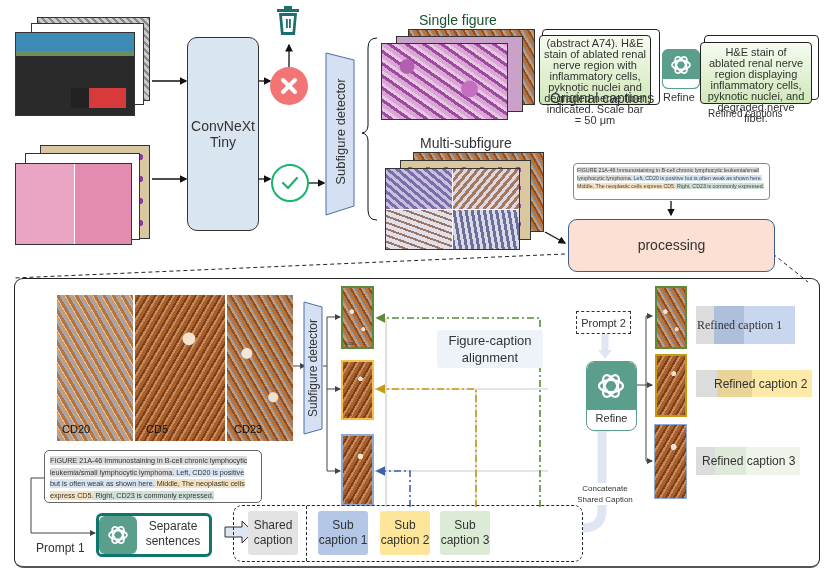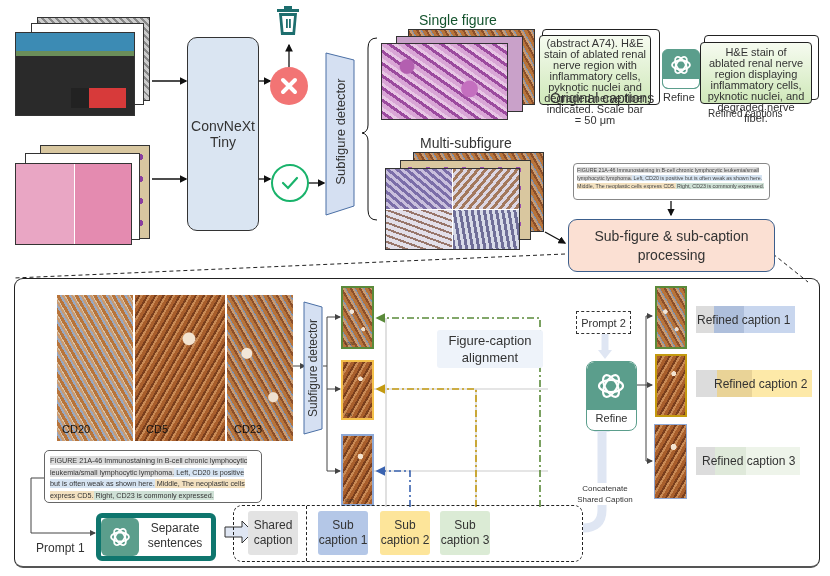--- a/index.html
+++ b/index.html
@@ -181,21 +181,20 @@
   <div style="background:repeating-linear-gradient(130deg,#a3785c 0 3px,#dcd7e3 3px 6px);"></div>
   <div style="background:repeating-linear-gradient(20deg,#98766a 0 2px,#e3e0ea 2px 6px);"></div>
   <div style="background:repeating-linear-gradient(80deg,#6f6e98 0 3px,#d8dbe8 3px 6px);"></div>
 </div>
 
 <div class="abs" style="left:573px;top:163px;width:197px;height:37px;border:1px solid #888;border-radius:4px;background:#fff;padding:2px 3px;box-sizing:border-box;font-size:5.3px;line-height:8px;color:#444;overflow:hidden;">
   <span class="hl-gray">FIGURE 21A-46</span><span class="hl-gray"> Immunostaining in B-cell chronic lymphocytic leukemia/small lymphocytic lymphoma.</span><span class="hl-blue"> Left, CD20 is positive but is often weak as shown here.</span><span class="hl-orange"> Middle, The neoplastic cells express CD5.</span><span class="hl-green"> Right, CD23 is commonly expressed.</span>
 </div>
 
 <div class="abs" style="left:568px;top:219px;width:205px;height:51px;background:#fbe0d3;border:1px solid #3b5e8c;border-radius:9px;display:flex;flex-direction:column;align-items:center;justify-content:center;font-size:14px;color:#333;line-height:19px;">
-  <span>Sub-figure &amp; sub-caption</span>
   <span>processing</span>
 </div>
 
 <div class="abs" style="left:14px;top:278px;width:806px;height:290px;border:1.5px solid #222;border-bottom:2.5px solid #555;border-radius:9px;box-sizing:border-box;"></div>
 
 <div class="img ihc" style="left:57px;top:295px;width:76px;height:146px;border:none;background:repeating-linear-gradient(60deg,#b8743a 0 3px,#9aa8c0 3px 5px,#c99a70 5px 7px,#d7c2a8 7px 8px);"></div>
 <div class="img ihc-dark" style="left:135px;top:295px;width:90px;height:146px;border:none;"></div>
 <div class="img ihc" style="left:227px;top:295px;width:66px;height:146px;border:none;"></div>
 <div class="abs" style="left:62px;top:423px;font-size:11px;color:#111;">CD20</div>
 <div class="abs" style="left:146px;top:423px;font-size:11px;color:#111;">CD5</div>
@@ -222,21 +221,21 @@
   <span>Figure-caption</span>
   <span>alignment</span>
 </div>
 
 <div class="abs" style="left:44px;top:450px;width:218px;height:53px;border:1px solid #666;border-radius:5px;background:#fff;padding:4px 5px;box-sizing:border-box;font-size:7.2px;line-height:11.5px;color:#333;overflow:hidden;">
   <span class="hl-gray">FIGURE 21A-46</span><span class="hl-gray"> Immunostaining in B-cell chronic lymphocytic leukemia/small lymphocytic lymphoma.</span><span class="hl-blue"> Left, CD20 is positive but is often weak as shown here.</span><span class="hl-orange"> Middle, The neoplastic cells express CD5.</span><span class="hl-green"> Right, CD23 is commonly expressed.</span>
 </div>
 
 <div class="abs" style="left:36px;top:541px;font-size:12px;color:#333;">Prompt 1</div>
 
-<div class="abs" style="left:96px;top:513px;width:110px;height:38px;border:5px solid #0f766e;border-radius:6px;background:#fff;overflow:hidden;">
+<div class="abs" style="left:96px;top:513px;width:110px;height:38px;border:3px solid #0f766e;border-radius:6px;background:#fff;overflow:hidden;">
   <div class="abs" style="left:0;top:0;width:38px;height:38px;background:#5b9e8c;border-radius:6px;">
     <svg class="abs" style="left:7px;top:7px;" width="24" height="24" viewBox="0 0 24 24">
         <g fill="none" stroke="#fff" stroke-width="1.8">
           <ellipse cx="12" cy="12" rx="9" ry="4.5"></ellipse>
           <ellipse cx="12" cy="12" rx="9" ry="4.5" transform="rotate(60 12 12)"></ellipse>
           <ellipse cx="12" cy="12" rx="9" ry="4.5" transform="rotate(120 12 12)"></ellipse>
         </g>
       </svg>
   </div>
   <div class="abs" style="left:38px;top:3px;width:72px;text-align:center;font-size:12px;line-height:15px;color:#333;">
@@ -282,21 +281,21 @@
         <ellipse cx="12" cy="12" rx="9" ry="4.5" transform="rotate(120 12 12)"></ellipse>
       </g>
     </svg>
   <div class="abs" style="left:0;top:50px;width:49px;text-align:center;font-size:11px;color:#333;">Refine</div>
 </div>
 
 <div class="img ihc" style="left:655px;top:286px;width:32px;height:63px;border:2px solid #5a8a3a;"></div>
 <div class="img ihc-dark" style="left:655px;top:354px;width:32px;height:63px;border:2px solid #c49a10;"></div>
 <div class="img ihc-dark" style="left:654px;top:424px;width:33px;height:75px;border:1px solid #8fa9d6;"></div>
 
-<div class="abs" style="left:696px;top:306px;width:98px;height:27px;background:linear-gradient(90deg,#dcdcdc 0 18%,#aebfdc 18% 48%,#c8d6ee 48%);display:flex;align-items:center;padding-left:1px;font-size:12px;color:#333;">
+<div class="abs" style="left:696px;top:306px;width:98px;height:38px;background:linear-gradient(90deg,#dcdcdc 0 18%,#aebfdc 18% 48%,#c8d6ee 48%);display:flex;align-items:center;padding-left:1px;font-size:12px;color:#333;font-family:Liberation Serif, serif;">
   <span>Refined caption 1</span>
 </div>
 <div class="abs" style="left:696px;top:370px;width:98px;height:27px;background:linear-gradient(90deg,#dcdcdc 0 18%,#e9d397 18% 48%,#fde9a8 48%);display:flex;align-items:center;padding-left:18px;font-size:12px;color:#333;">
   <span>Refined caption 2</span>
 </div>
 <div class="abs" style="left:696px;top:447px;width:98px;height:28px;background:linear-gradient(90deg,#dcdcdc 0 18%,#dfe9da 18% 48%,#eef4ea 48%);display:flex;align-items:center;padding-left:6px;font-size:12px;color:#333;">
   <span>Refined caption 3</span>
 </div>
 
 </body></html>

